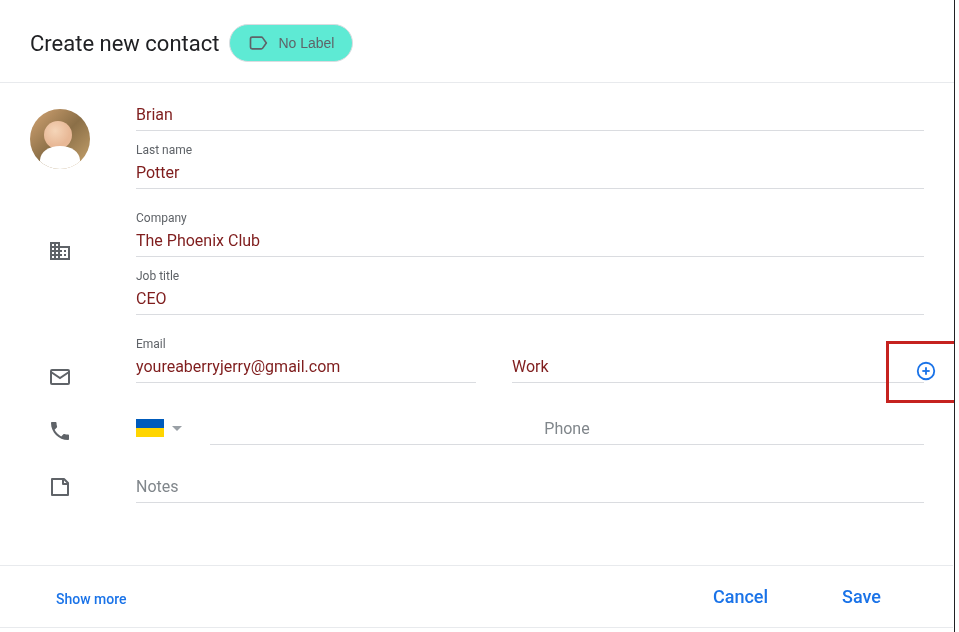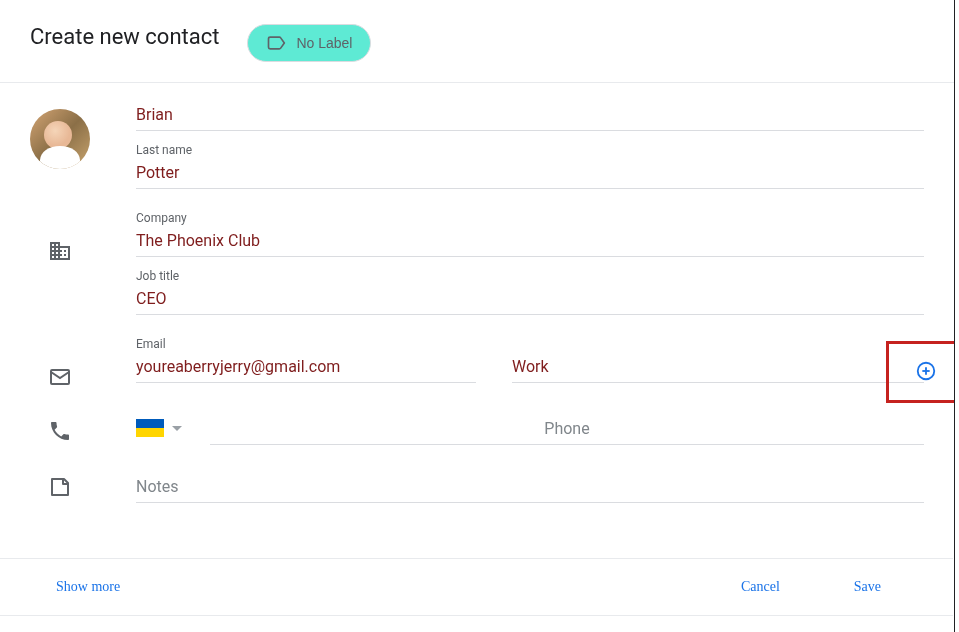--- a/index.html
+++ b/index.html
@@ -16,22 +16,23 @@
       overflow: hidden;
     }
     .dialog {
       width: 955px;
       height: 632px;
       border-right: 1px solid #202124;
       position: relative;
     }
     .header {
       display: flex;
+      align-items: center;
       padding: 24px 30px 20px 30px;
-      gap: 28px;
+      gap: 10px;
       border-bottom: 1px solid #e8eaed;
     }
     .title {
       font-size: 22px;
       font-weight: 400;
       color: #202124;
     }
     .no-label-btn {
       display: flex;
       align-items: center;
@@ -189,42 +190,41 @@
       text-align: center;
     }
     .notes-row .fields {
       padding-top: 18px;
     }
     .row-icon.simple {
       padding-top: 20px;
     }
     .footer {
       position: absolute;
-      bottom: 16px;
+      bottom: 4px;
       left: 0;
       right: 1px;
       border-top: 1px solid #e8eaed;
       border-bottom: 1px solid #e8eaed;
       display: flex;
       align-items: flex-end;
       padding: 20px 60px 20px 56px;
-      font-family: Liberation Serif, serif;
     }
     .show-more {
       color: #1a73e8;
       font-size: 14px;
       font-weight: 500;
       cursor: pointer;
     }
     .footer-spacer {
       flex: 1;
     }
     .cancel-btn, .save-btn {
       color: #1a73e8;
-      font-size: 14px;
+      font-size: 18px;
       font-weight: 500;
       cursor: pointer;
       padding: 0 12px;
       background: none;
       border: none;
       font-family: inherit;
     }
     .save-btn {
       margin-left: 50px;
     }

